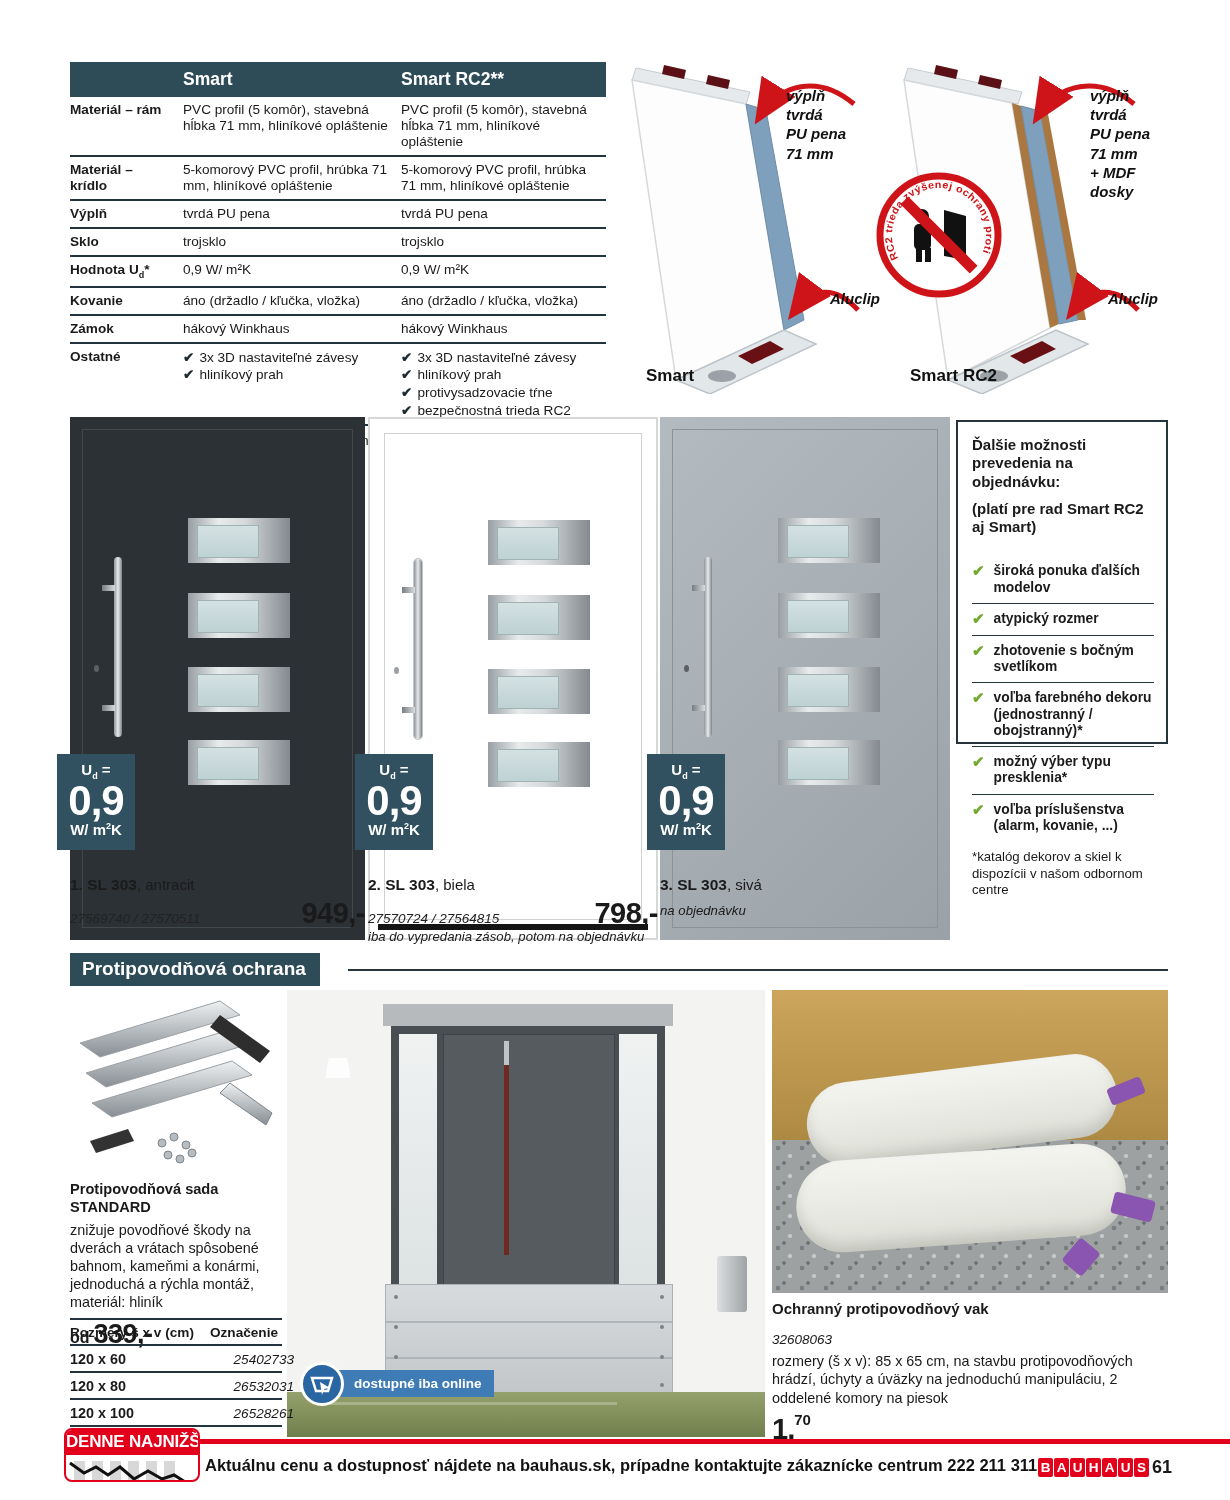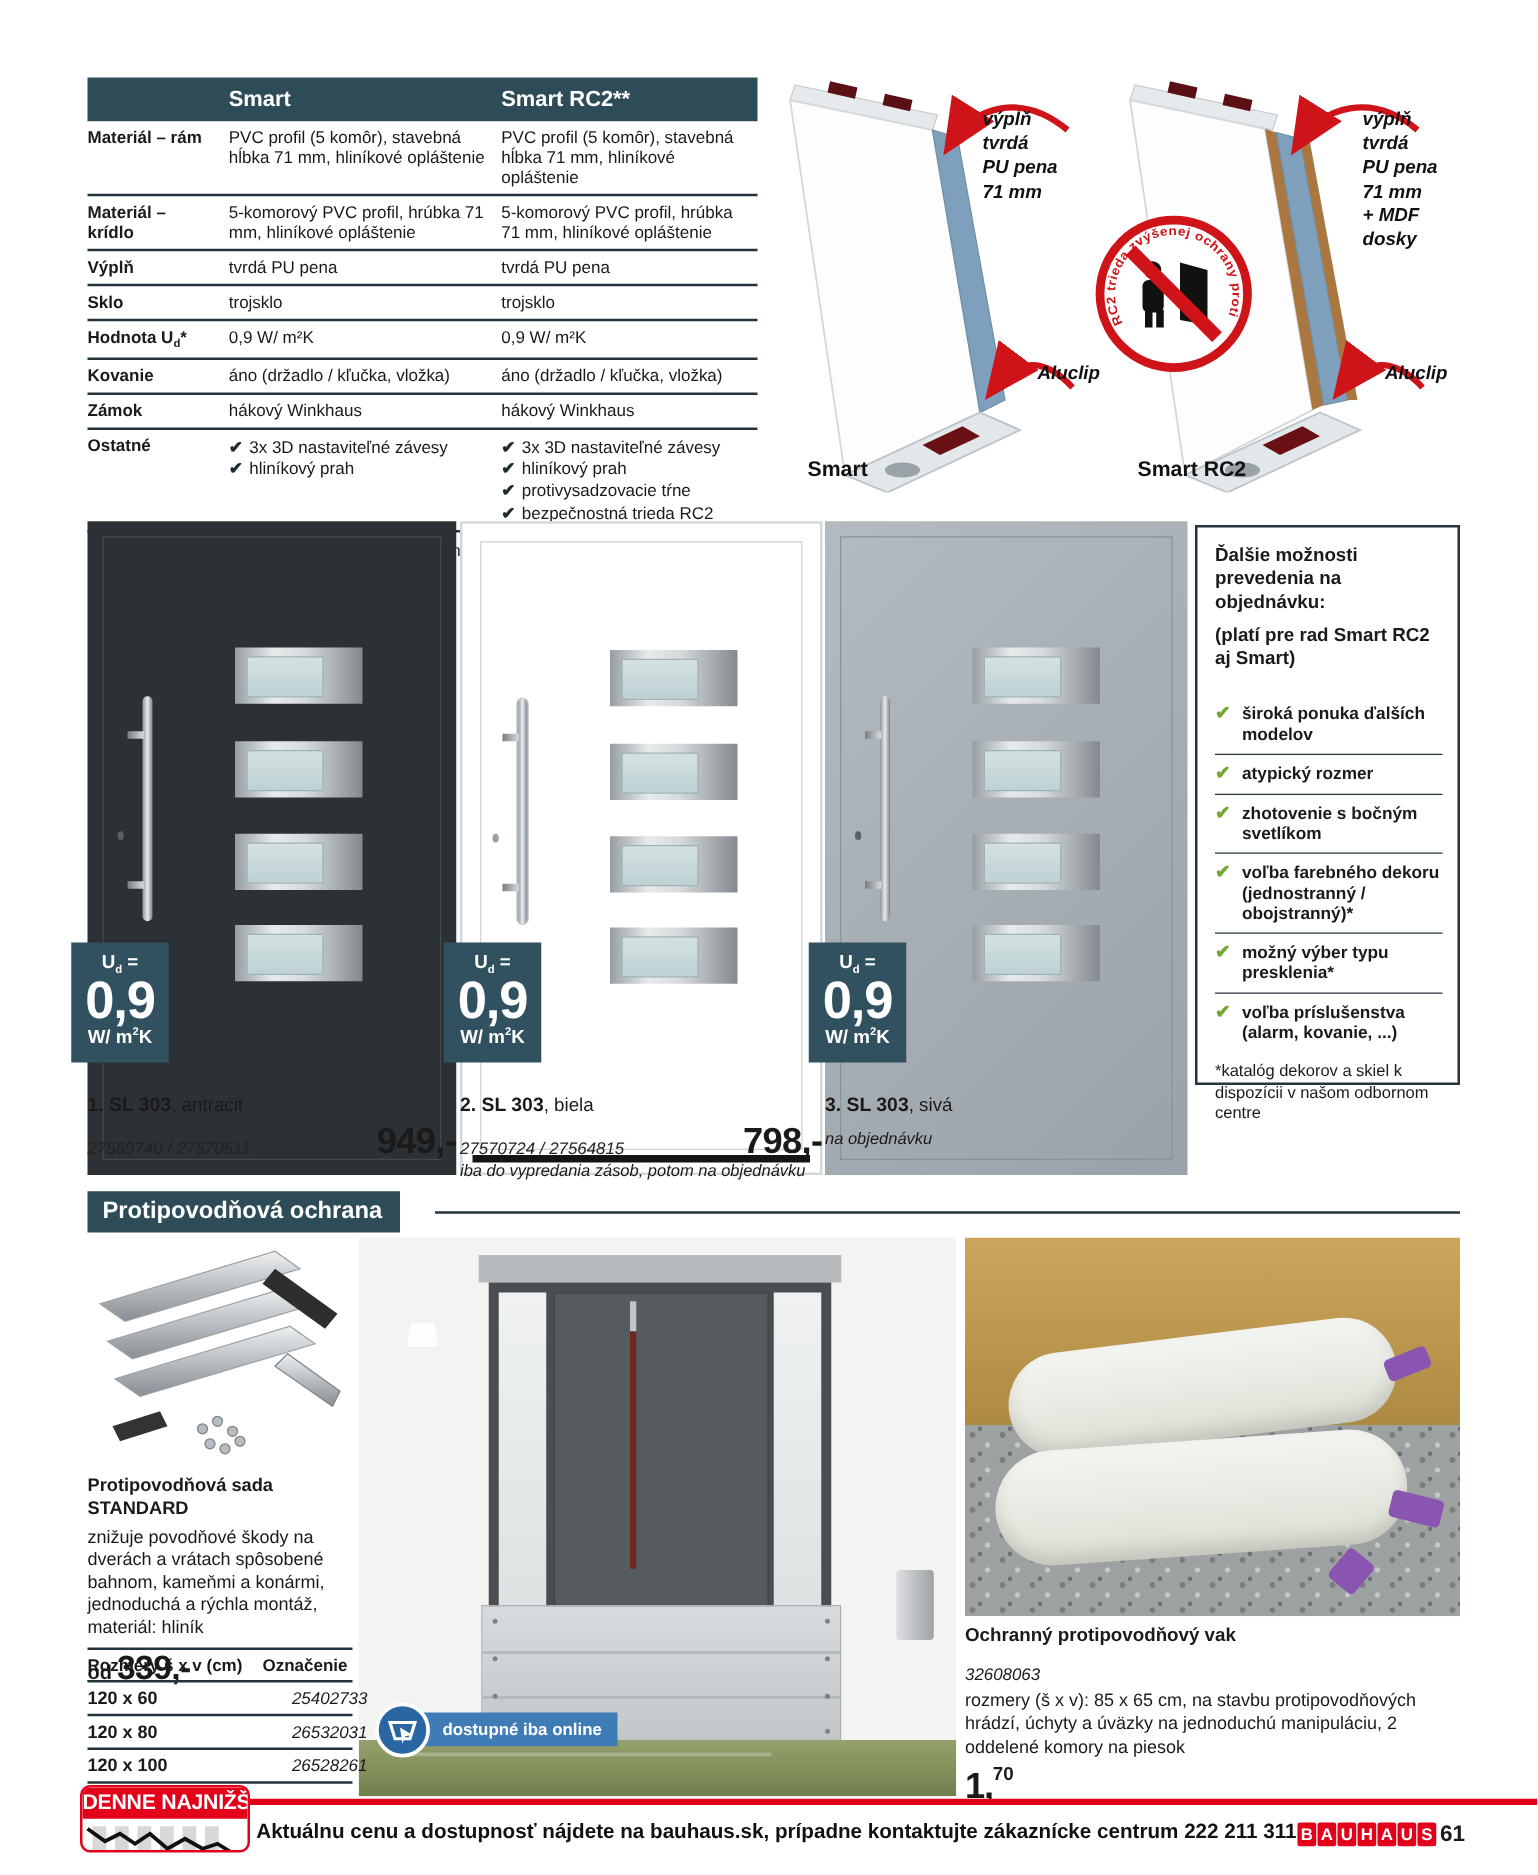--- a/index.html
+++ b/index.html
@@ -49,21 +49,21 @@
         background:linear-gradient(90deg,#979ea3 0%,#e8ebec 30%,#d6dadc 55%,#83898e 100%);}
   .pane::after{content:"";position:absolute;left:9px;top:7px;width:60px;height:31px;
         background:linear-gradient(180deg,#d4e1e2,#bed1d3);border:1px solid #9fb3b5;}
   .ud-badge{position:absolute;left:-13px;top:337px;width:78px;height:96px;background:#315160;color:#fff;
             text-align:center;z-index:4;}
   .ud-l1{font-size:15px;font-weight:bold;padding-top:7px;}
   .ud-val{font-size:42px;font-weight:bold;line-height:0.95;letter-spacing:-1px;}
   .ud-unit{font-size:15px;font-weight:bold;}
 
   
-  .opt-box{position:absolute;left:956px;top:420px;width:212px;height:448px;border:2px solid #26343c;
+  .opt-box{position:absolute;left:956px;top:420px;width:212px;height:324px;border:2px solid #26343c;
            box-sizing:border-box;padding:14px 12px 0 14px;}
   .opt-t{font-weight:bold;font-size:15px;line-height:1.22;}
   .opt-s{font-weight:bold;font-size:15px;line-height:1.22;margin-top:9px;}
   .opt-list{margin-top:20px;}
   .opt-item{display:flex;gap:9px;padding:7px 0;border-bottom:1.5px solid #26343c;
             font-weight:bold;font-size:13.8px;line-height:1.18;align-items:flex-start;}
   .opt-item:last-of-type{border-bottom:none;}
   .opt-item .chk-green{font-size:15px;margin-top:-1px;}
   .opt-foot{font-size:13.2px;line-height:1.25;margin-top:8px;}
 

